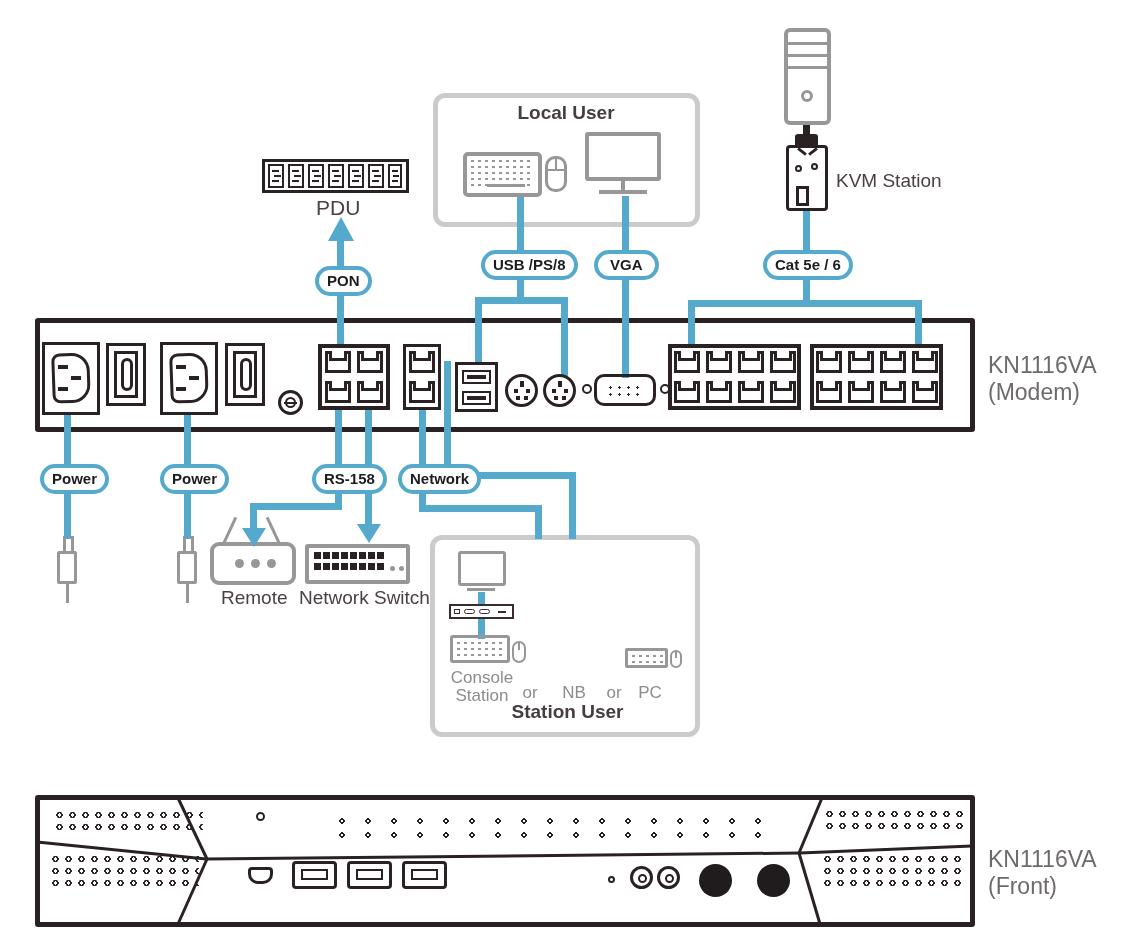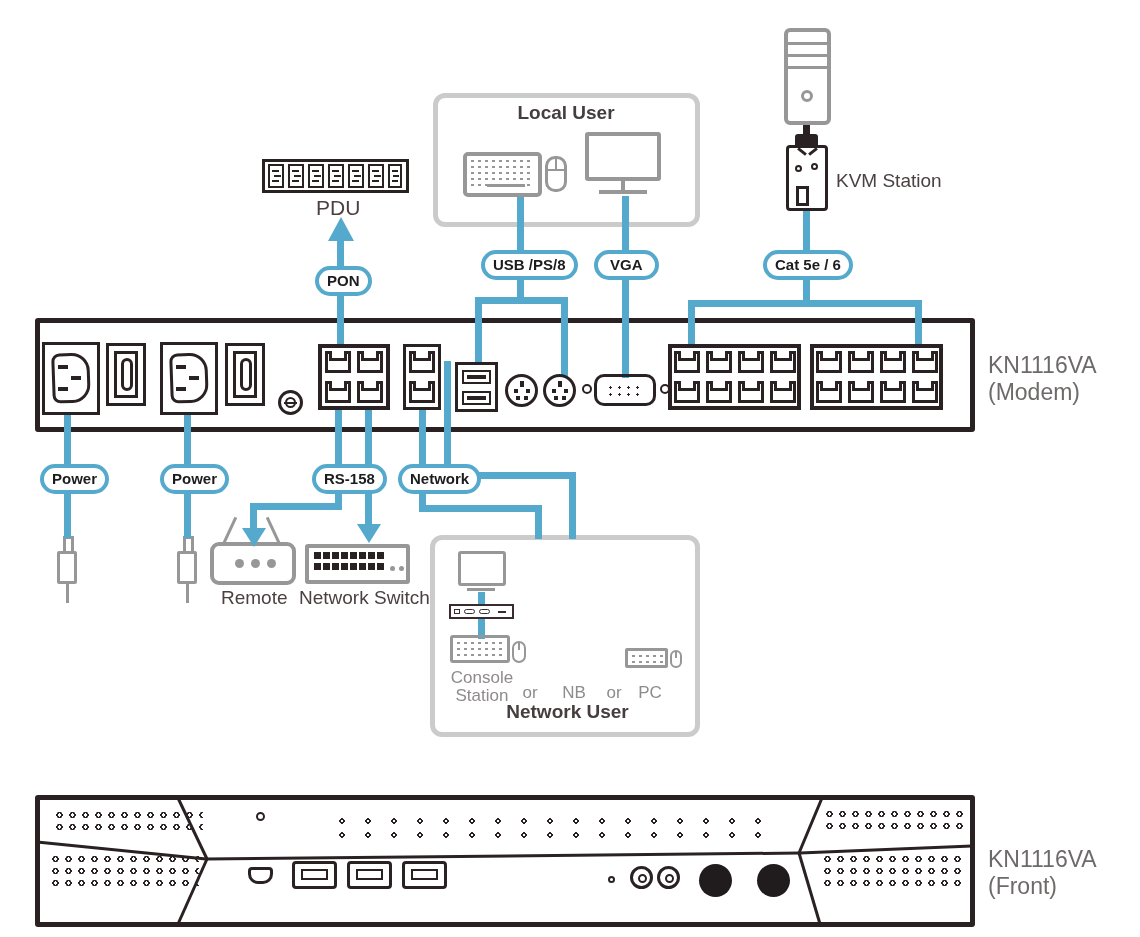--- a/index.html
+++ b/index.html
@@ -301,21 +301,21 @@
   <div class="ic">
     <i class="g" style="left:627px;top:605px;width:42px;height:34px;border-radius:3px"></i>
     <i style="position:absolute;left:645px;top:639px;width:4px;height:6px;background:#979797"></i>
     <i style="position:absolute;left:636px;top:644px;width:24px;height:3px;background:#979797"></i>
   </div>
   <div class="g ic kbdots" style="left:625px;top:648px;width:43px;height:20px;border-radius:2px;background-clip:content-box;padding:2px"></div>
   <div class="g ic" style="left:670px;top:650px;width:12px;height:18px;border-width:2px;border-radius:6px">
     <i style="position:absolute;left:50%;top:0;width:2px;height:6px;background:#979797;transform:translateX(-50%)"></i>
   </div>
   <div class="graylbl" style="left:636px;top:684px;width:28px">PC</div>
-  <div class="boxtitle" style="left:495px;top:701px;width:145px">Network User</div>
+  <div class="boxtitle" style="left:495px;top:701px;width:145px">Station User</div>
 
   <svg class="abs" style="left:35px;top:795px;z-index:8" width="940" height="132" viewBox="0 0 940 132">
     <line x1="2" y1="47" x2="171" y2="64" stroke="#2a2123" stroke-width="3"></line>
     <line x1="171" y1="64" x2="765" y2="58" stroke="#2a2123" stroke-width="3"></line>
     <line x1="765" y1="58" x2="937" y2="51" stroke="#2a2123" stroke-width="3"></line>
     <line x1="143" y1="3" x2="172" y2="64" stroke="#2a2123" stroke-width="3"></line>
     <line x1="172" y1="64" x2="143" y2="129" stroke="#2a2123" stroke-width="3"></line>
     <line x1="787" y1="3" x2="764" y2="58" stroke="#2a2123" stroke-width="3"></line>
     <line x1="764" y1="58" x2="785" y2="129" stroke="#2a2123" stroke-width="3"></line>
   </svg>

